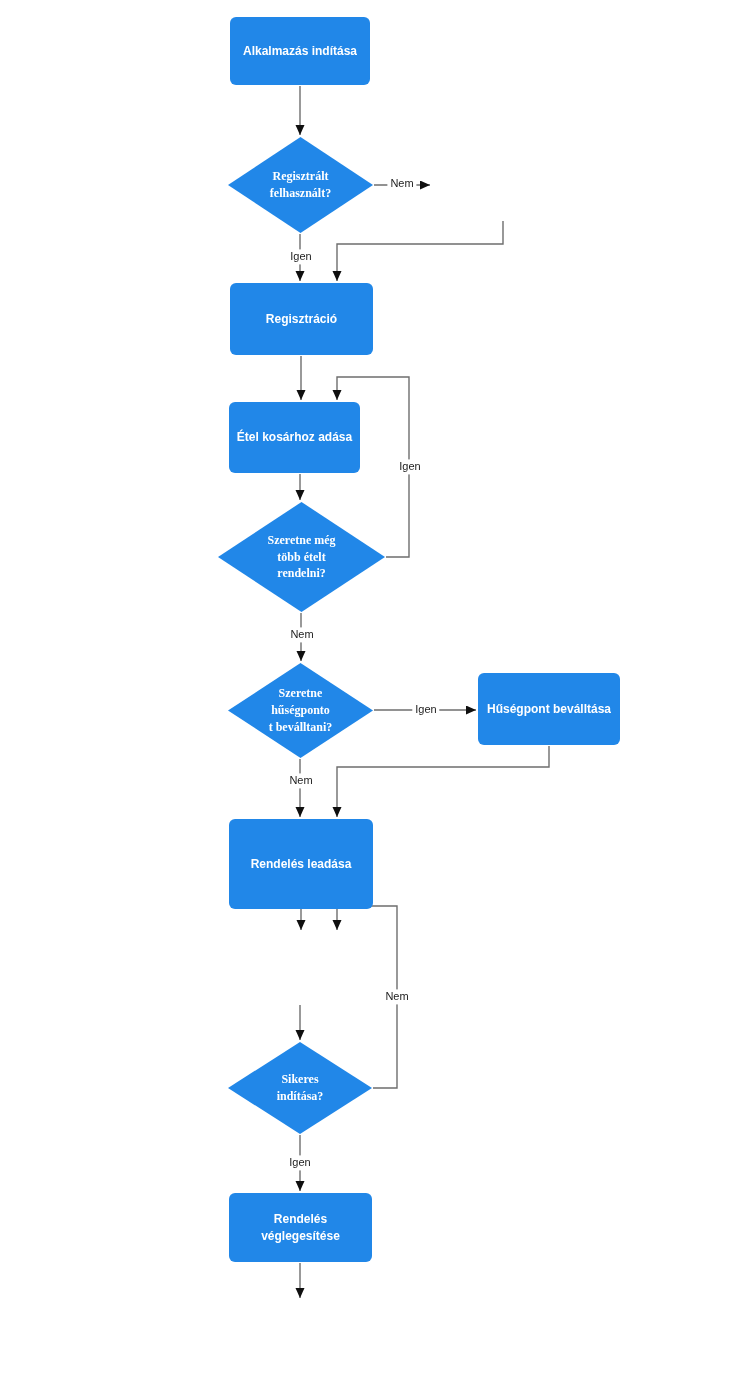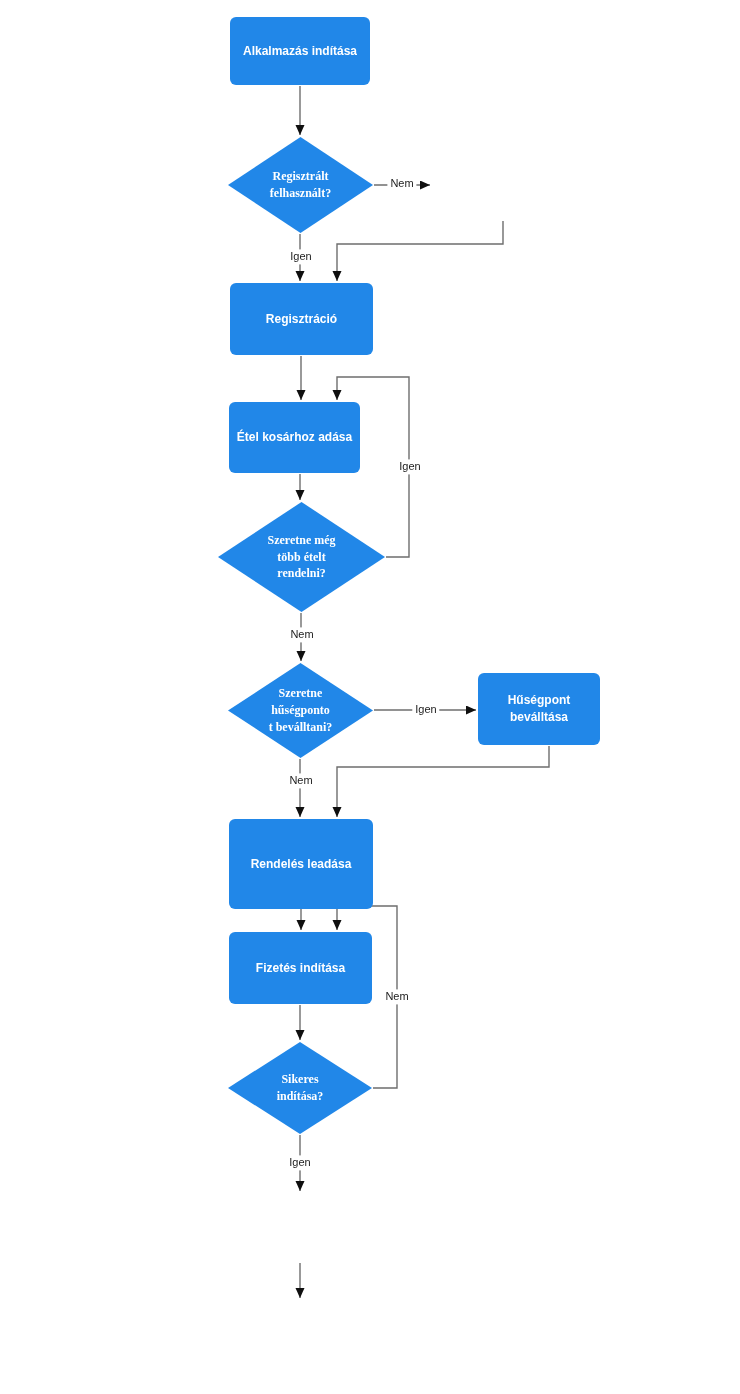--- a/index.html
+++ b/index.html
@@ -66,25 +66,26 @@
   <div class="node decision" style="left:228px;top:137px;width:145px;height:96px"><span>Regisztrált
 felhasznált?</span></div>
   <div class="node process" style="left:230px;top:283px;width:143px;height:72px"><span>Regisztráció</span></div>
   <div class="node process" style="left:229px;top:402px;width:131px;height:71px"><span>Étel kosárhoz adása</span></div>
   <div class="node decision" style="left:218px;top:502px;width:167px;height:110px"><span>Szeretne még
 több ételt
 rendelni?</span></div>
   <div class="node decision" style="left:228px;top:663px;width:145px;height:95px"><span>Szeretne
 hűségponto
 t beválltani?</span></div>
-  <div class="node process" style="left:478px;top:673px;width:122px;height:72px"><span>Hűségpont beválltása</span></div>
+  <div class="node process" style="left:478px;top:673px;width:142px;height:72px"><span>Hűségpont beválltása</span></div>
   <div class="node process" style="left:229px;top:819px;width:144px;height:90px"><span>Rendelés leadása</span></div>
-  <div class="node process" style="left:229px;top:932px;width:143px;height:72px"><span>Fizetés indítása</span></div>
   <div class="node decision" style="left:228px;top:1042px;width:144px;height:92px"><span>Sikeres
 indítása?</span></div>
+  <div class="node process" style="left:229px;top:1193px;width:143px;height:69px"><span>Rendelés
+véglegesítése</span></div>
 
   <div class="edge-label" style="left:402px;top:184px">Nem</div>
   <div class="edge-label" style="left:301px;top:257px">Igen</div>
   <div class="edge-label" style="left:410px;top:467px">Igen</div>
   <div class="edge-label" style="left:302px;top:635px">Nem</div>
   <div class="edge-label" style="left:426px;top:710px">Igen</div>
   <div class="edge-label" style="left:301px;top:781px">Nem</div>
   <div class="edge-label" style="left:397px;top:997px">Nem</div>
   <div class="edge-label" style="left:300px;top:1163px">Igen</div>
 

